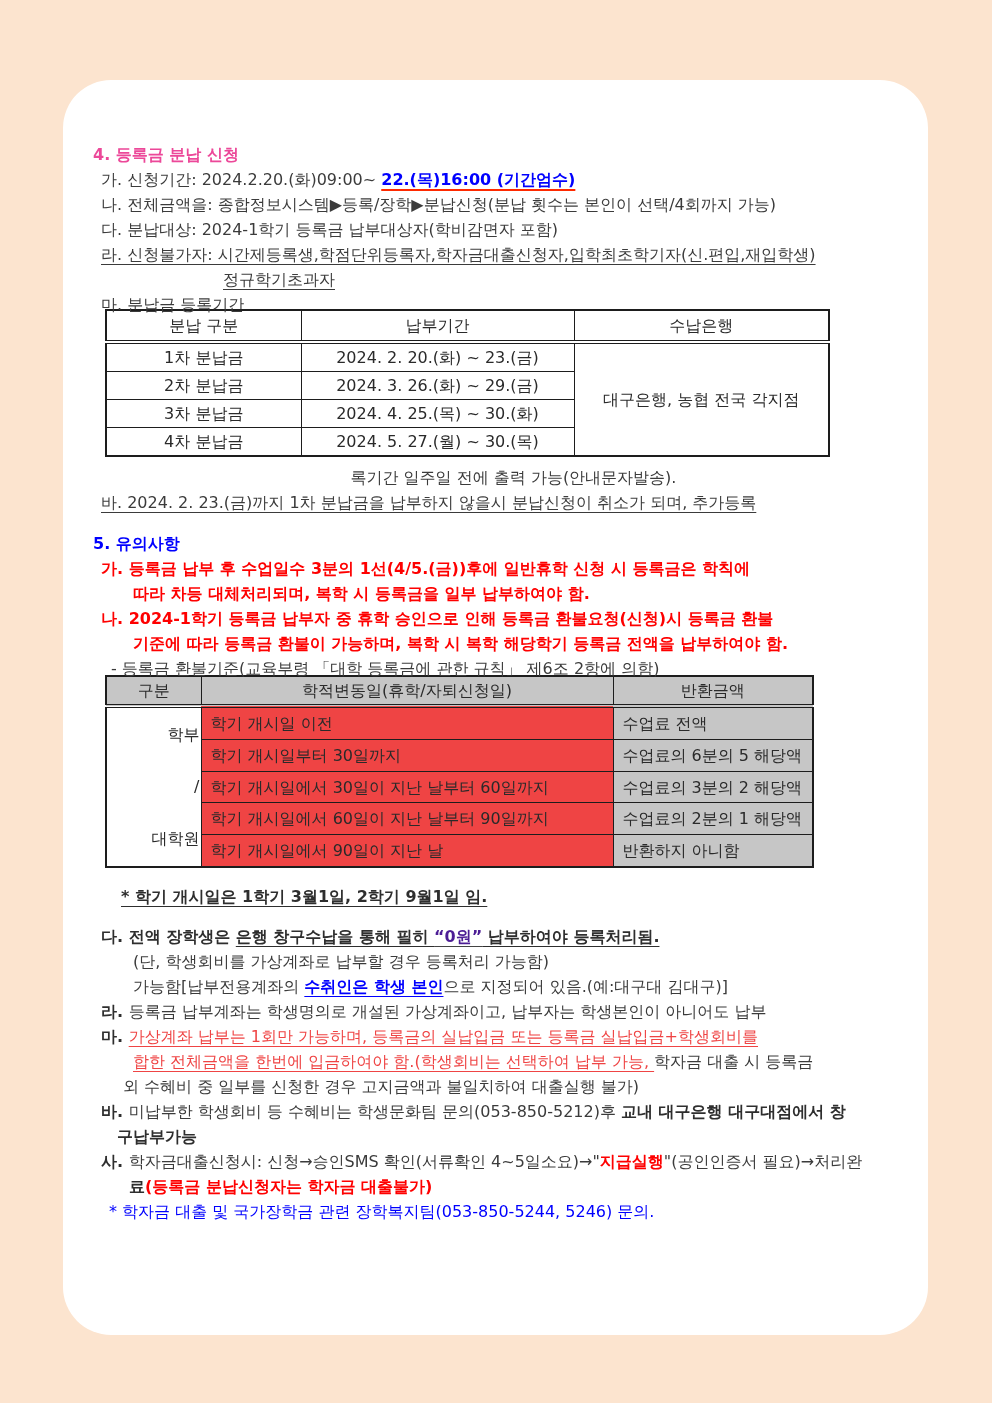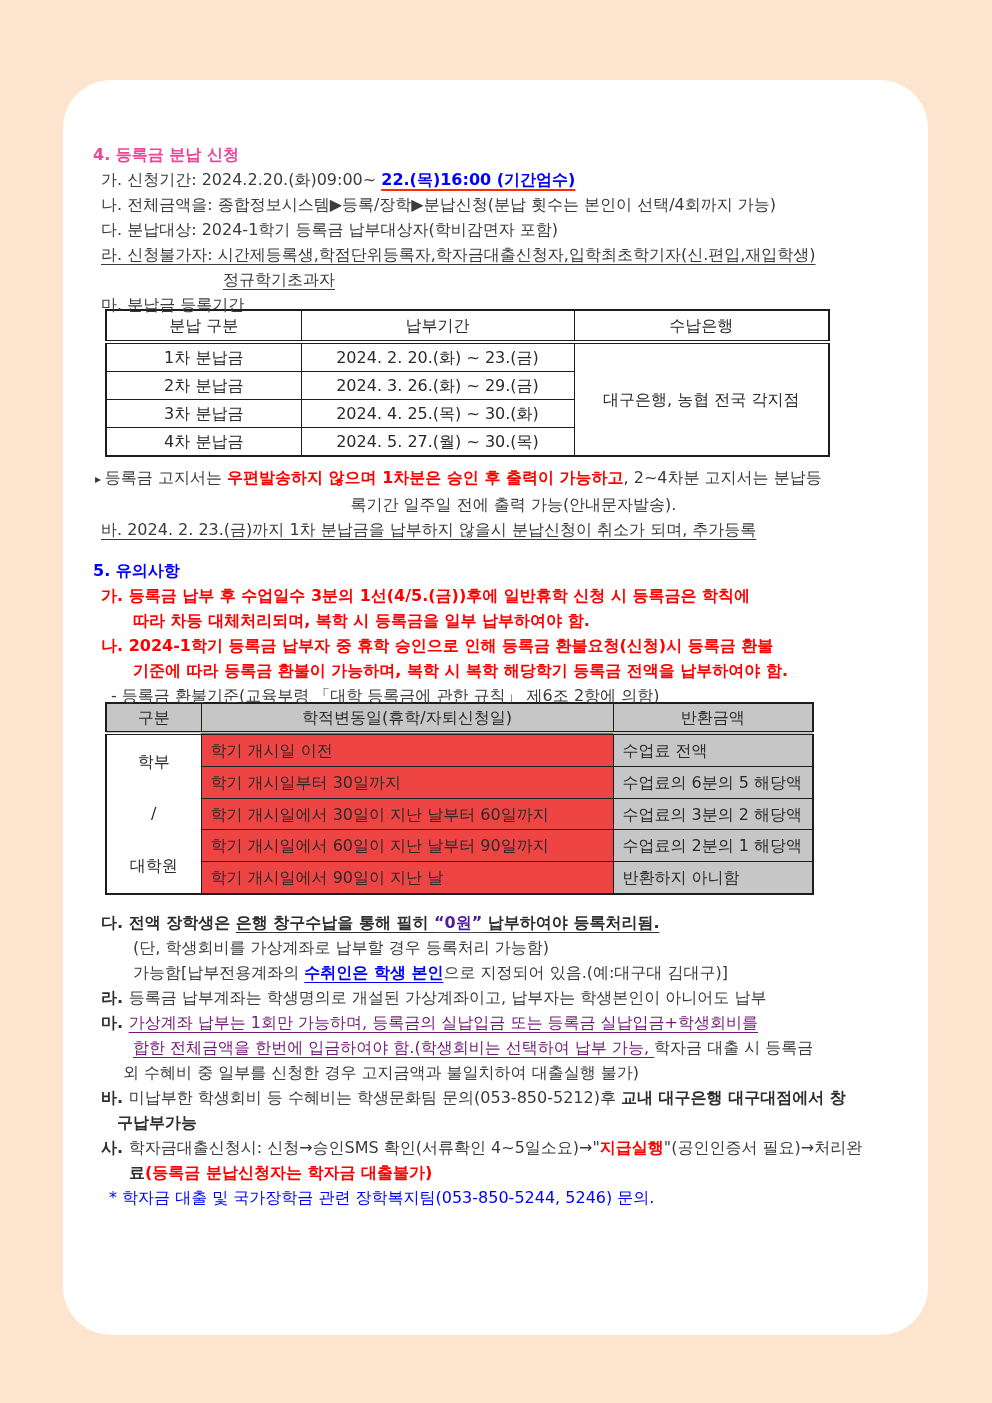--- a/index.html
+++ b/index.html
@@ -20,41 +20,41 @@
   .doc-title { font-weight:700; color:#ec4899; }
   .sec5-title { font-weight:700; color:#0000fe; margin-top:16px; }
 
   
   .bold { font-weight:700; color:#2e2e2e; }
   .underline { text-decoration:underline; text-underline-offset:4px; }
   .bold-underline { font-weight:700; color:#2e2e2e; text-decoration:underline; text-underline-offset:4px; }
   .red-bold { color:#fe0000; font-weight:700; }
   .red-bold-underline { color:#4c1d95; font-weight:700; text-decoration:underline; text-decoration-color:#444; text-underline-offset:4px; }
   .blue { color:#0000fe; }
-  .blue-underline { color:#701a75; text-decoration:underline; text-underline-offset:4px; }
+  .blue-underline { color:#ef4444; text-decoration:underline; text-underline-offset:4px; }
   .blue-bold-underline { color:#0000fe; font-weight:700; text-decoration:underline; text-underline-offset:4px; }
   .blue-bold-redline { color:#0000fe; font-weight:700; text-decoration:underline;
       text-decoration-color:#ff2a00; text-decoration-thickness:2px; text-underline-offset:4px; }
   .bullet { font-size:12px; }
 
   
   table { border-collapse:collapse; color:#2a2a2a;border-radius:12px; }
   th, td { font-weight:normal; }
   .t1 { margin:-8px 0 0 12px; border:2px solid #1d1d1d; width:723px; table-layout:fixed; }
   .t1 th { border:1px solid #1d1d1d; border-bottom:4px double #1d1d1d; height:32px; text-align:center; }
   .t1 td { border:1px solid #1d1d1d; height:27px; text-align:center; }
   .t1 .w1 { width:195px; } .t1 .w2 { width:273px; } .t1 .w3 { width:255px; }
 
   .t2 { margin:-6px 0 0 12px; border:2px solid #1d1d1d; width:707px; table-layout:fixed; }
   .t2 th { border:1px solid #1d1d1d; border-bottom:4px double #1d1d1d; height:30px;
            background:#c6c6c6; text-align:center; }
   .t2 td { border:1px solid #1d1d1d; height:28px; }
   .t2 .w1 { width:95px; } .t2 .w2 { width:412px; } .t2 .w3 { width:200px; }
   .t2 td.group { text-align:center; vertical-align:middle; background:#fff; }
-  .t2 td.group div { line-height:26px; padding:13px 0; }
+  .t2 td.group div { line-height:26px; padding:13px 0;text-align:right; }
   .t2 td.chg { text-align:left; padding-left:9px; background:#ef4444; }
   .t2 td.ref { text-align:left; padding-left:9px; background:#c6c6c6;margin-left:41px; }
 
   #notes1 { margin-top:8px; }
   #table2-note { margin-top:16px; }
   #bottom-items { margin-top:15px; }
 </style>
 </head>
 <body>
 
@@ -95,21 +95,20 @@
             <td>2024. 4. 25.(목) ~ 30.(화)</td>
           </tr>
           <tr>
             <td>4차 분납금</td>
             <td>2024. 5. 27.(월) ~ 30.(목)</td>
           </tr>
         </tbody>
     </table>
 
     <div id="notes1">
-        <div class="line" style="margin-left: 2px;"><span class="bullet">▸ </span><span>등록금 고지서는 </span><span class="red-bold">우편발송하지 않으며 1차분은 승인 후 출력이 가능하고</span><span>, 2~4차분 고지서는 분납등</span></div>
         <div class="line" style="margin-left: 20px; text-align: center;"><span>록기간 일주일 전에 출력 가능(안내문자발송).</span></div>
         <div class="line" style="margin-left: 8px;"><span class="underline">바. 2024. 2. 23.(금)까지 1차 분납금을 납부하지 않을시 분납신청이 취소가 되며, 추가등록</span></div>
       </div>
 
     <div class="line sec5-title">5. 유의사항</div>
 
     <div id="sec5-items">
         <div class="line" style="margin-left: 8px;"><span class="red-bold">가. 등록금 납부 후 수업일수 3분의 1선(4/5.(금))후에 일반휴학 신청 시 등록금은 학칙에</span></div>
         <div class="line" style="margin-left: 40px;"><span class="red-bold">따라 차등 대체처리되며, 복학 시 등록금을 일부 납부하여야 함.</span></div>
         <div class="line" style="margin-left: 8px;"><span class="red-bold">나. 2024-1학기 등록금 납부자 중 휴학 승인으로 인해 등록금 환불요청(신청)시 등록금 환불</span></div>
@@ -147,20 +146,23 @@
             <td class="chg">학기 개시일에서 60일이 지난 날부터 90일까지</td>
             <td class="ref">수업료의 2분의 1 해당액</td>
           </tr>
           <tr>
             <td class="chg">학기 개시일에서 90일이 지난 날</td>
             <td class="ref">반환하지 아니함</td>
           </tr>
         </tbody>
     </table>
 
+    <div id="table2-note">
+        <div class="line" style="margin-left: 28px;"><span class="bold-underline">* 학기 개시일은 1학기 3월1일, 2학기 9월1일 임.</span></div>
+      </div>
 
     <div id="bottom-items">
         <div class="line" style="margin-left: 8px;"><span class="bold">다. 전액 장학생은 </span><span class="bold-underline">은행 창구수납을 통해 필히 </span><span class="red-bold-underline">“0원”</span><span class="bold-underline"> 납부하여야 등록처리됨.</span></div>
         <div class="line" style="margin-left: 40px;"><span>(단, 학생회비를 가상계좌로 납부할 경우 등록처리 가능함)</span></div>
         <div class="line" style="margin-left: 40px;"><span>가능함[납부전용계좌의 </span><span class="blue-bold-underline">수취인은 학생 본인</span><span>으로 지정되어 있음.(예:대구대 김대구)]</span></div>
         <div class="line" style="margin-left: 8px;"><span class="bold">라. </span><span>등록금 납부계좌는 학생명의로 개설된 가상계좌이고, 납부자는 학생본인이 아니어도 납부</span></div>
         <div class="line" style="margin-left: 8px;"><span class="bold">마. </span><span class="blue-underline">가상계좌 납부는 1회만 가능하며, 등록금의 실납입금 또는 등록금 실납입금+학생회비를</span></div>
         <div class="line" style="margin-left: 40px;"><span class="blue-underline">합한 전체금액을 한번에 입금하여야 함.(학생회비는 선택하여 납부 가능, </span><span>학자금 대출 시 등록금</span></div>
         <div class="line" style="margin-left: 30px;"><span>외 수혜비 중 일부를 신청한 경우 고지금액과 불일치하여 대출실행 불가)</span></div>
         <div class="line" style="margin-left: 8px;"><span class="bold">바. </span><span>미납부한 학생회비 등 수혜비는 학생문화팀 문의(053-850-5212)후 </span><span class="bold">교내 대구은행 대구대점에서 창</span></div>

